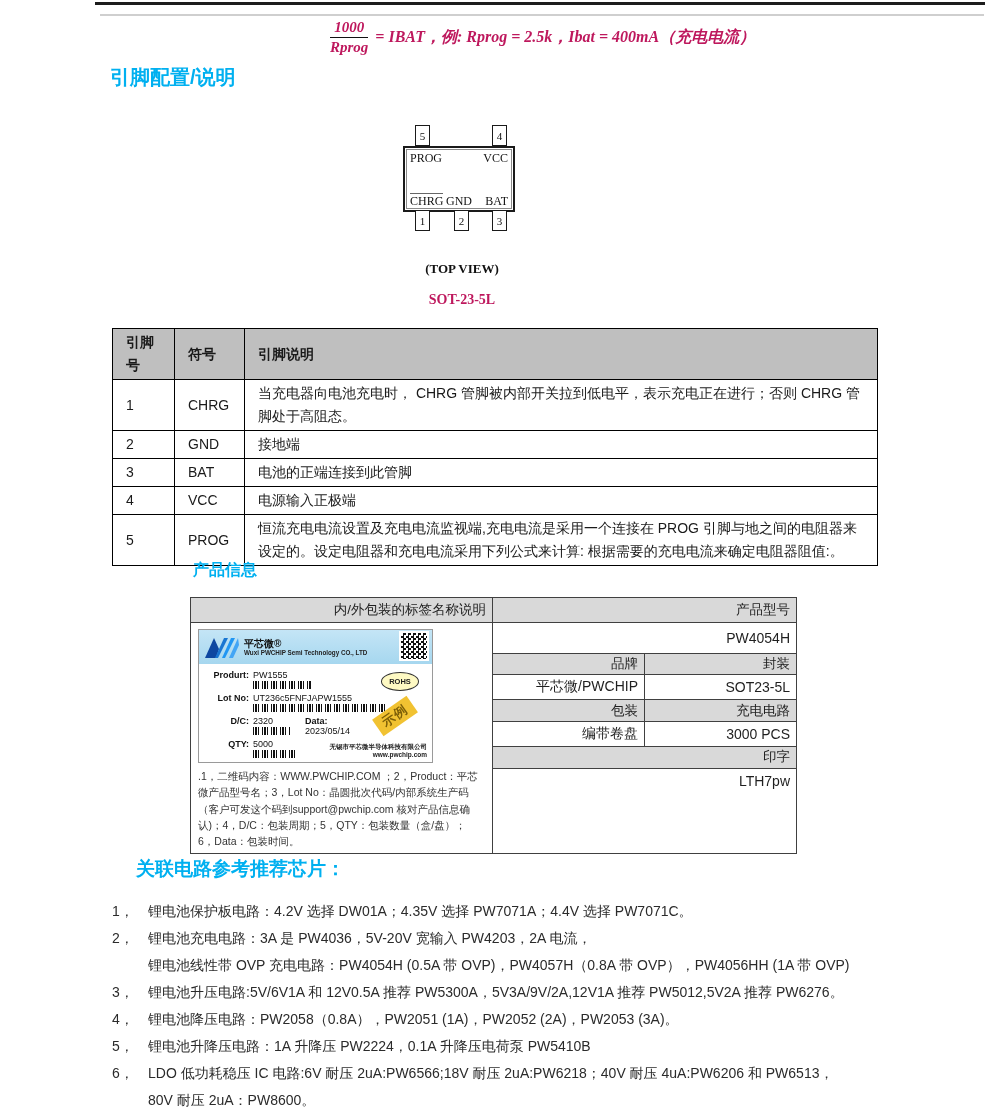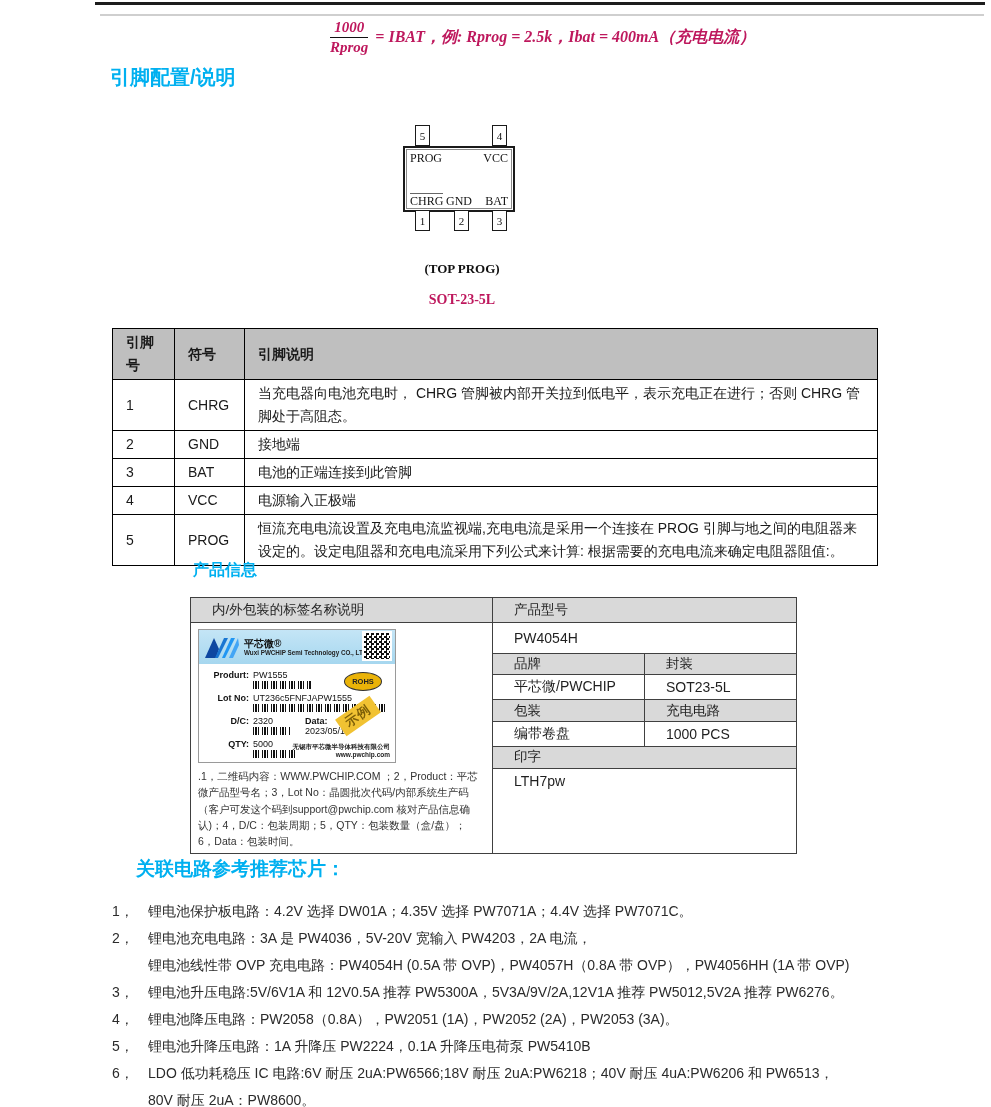--- a/index.html
+++ b/index.html
@@ -44,44 +44,44 @@
   .pin-table{left:112px;top:328px;width:766px;border-collapse:collapse;table-layout:fixed;
              font-size:14px;color:#1a1a1a;}
   .pin-table th,.pin-table td{border:1px solid #000;padding:2px 13px;line-height:23px;
              text-align:left;vertical-align:middle;word-break:break-word;}
   .pin-table th{background:#bfbfbf;font-weight:bold;height:24px;}
   .col-num{width:62px;} .col-sym{width:70px;}
 
   
   .prod-table{left:190px;top:597px;width:606px;border-collapse:collapse;table-layout:fixed;
               font-size:14px;color:#1f1f1f;}
-  .prod-table td{border:1px solid #404040;text-align:left;vertical-align:middle;padding:1px 21px;}
+  .prod-table td{border:1px solid #404040;text-align:right;vertical-align:middle;padding:1px 6px;}
   .prod-table td.gray{background:#d9d9d9;font-size:13.5px;}
   .h-hdr{height:25px;} .h-model{height:30px;} .h-sub{height:21px;} .h-val{height:25px;} .h-mark{height:21px;}
   .lth-cell{height:78px;vertical-align:top !important;padding-top:4px !important;}
   .label-cell{vertical-align:top !important;text-align:left !important;padding:6px 5px 4px 7px !important;background:#fff;}
 
   
-  .pk-label{position:relative;width:198px;height:134px;border:1px solid #9a9a9a;background:#fff;
+  .pk-label{position:relative;width:235px;height:134px;border:1px solid #9a9a9a;background:#fff;
             font-size:9px;color:#111;box-sizing:border-box;overflow:hidden;}
   .pk-band{position:relative;height:34px;background:linear-gradient(#c4e5f6,#a6d7ef);
            display:flex;align-items:center;padding:0 4px;box-sizing:border-box;}
   .pk-logo{margin:0 5px 0 2px;flex:0 0 auto;}
   .pk-co{line-height:1.15;}
   .pk-co .cn{font-weight:bold;font-size:10px;color:#111;}
   .pk-co .en{font-weight:bold;font-size:6.3px;color:#222;}
   .qr{position:absolute;right:5px;top:3px;width:26px;height:26px;
       background:repeating-conic-gradient(#111 0% 25%,#fff 0% 50%) 0 0/5px 5px;outline:2px solid #fff;}
   .pk-row{position:absolute;left:6px;display:flex;align-items:flex-start;}
   .pk-lab{width:44px;text-align:right;font-weight:bold;margin-right:4px;flex:0 0 auto;}
   .barcode{height:8px;margin-top:1px;background:repeating-linear-gradient(90deg,#111 0 1px,#fff 1px 2px,#111 2px 4px,#fff 4px 5px,#111 5px 6px,#fff 6px 9px);}
   .bc-sm{width:58px;} .bc-lg{width:132px;} .bc-xs{width:38px;} .bc-md{width:44px;}
   .rohs{position:absolute;right:13px;top:42px;width:36px;height:17px;border:1.2px solid #333;
         border-radius:50%;display:flex;align-items:center;justify-content:center;
-        font-size:7.5px;font-weight:bold;color:#222;background:#eab308;}
+        font-size:7.5px;font-weight:bold;color:#222;background:#fef9c3;}
   .stamp{position:absolute;right:16px;top:76px;transform:rotate(-35deg);background:#f1c232;
          color:#7d5f08;font-weight:bold;font-size:13px;padding:1px 7px;letter-spacing:1px;}
   .pk-foot{position:absolute;right:5px;bottom:3px;text-align:right;line-height:1.25;}
   .pk-foot .l1{font-weight:bold;font-size:6.5px;color:#222;}
   .pk-foot .l2{font-weight:bold;font-size:6.5px;color:#222;}
   .pk-notes{margin-top:5px;font-size:10.5px;line-height:1.55;color:#333;width:282px;}
 
   
   .related{left:112px;top:898px;width:866px;font-size:14px;color:#2b2b2b;}
   .rel-item{display:flex;}
@@ -128,21 +128,21 @@
         <span>1</span>
       </div>
     <div class="pinbox" style="left:104px;top:88px;">
         <span>2</span>
       </div>
     <div class="pinbox" style="left:142px;top:88px;">
         <span>3</span>
       </div>
 
     <div class="pkg-name">SOT-23-5L</div>
-    <div class="pkg-view">(TOP PROG)</div>
+    <div class="pkg-view">(TOP VIEW)</div>
   </div>
 
   <table class="abs pin-table">
     <colgroup>
         <col class="col-num">
         <col class="col-sym">
         <col>
       </colgroup>
     <thead>
       <tr>
@@ -259,21 +259,21 @@
     <tr class="h-val">
       <td>平芯微/PWCHIP</td>
       <td>SOT23-5L</td>
     </tr>
     <tr class="h-sub">
       <td class="gray">包装</td>
       <td class="gray">充电电路</td>
     </tr>
     <tr class="h-val">
       <td>编带卷盘</td>
-      <td>1000 PCS</td>
+      <td>3000 PCS</td>
     </tr>
     <tr class="h-mark">
       <td class="gray" colspan="2">印字</td>
     </tr>
     <tr>
       <td class="lth-cell" colspan="2">LTH7pw</td>
     </tr>
   </tbody>
     </table>
 

